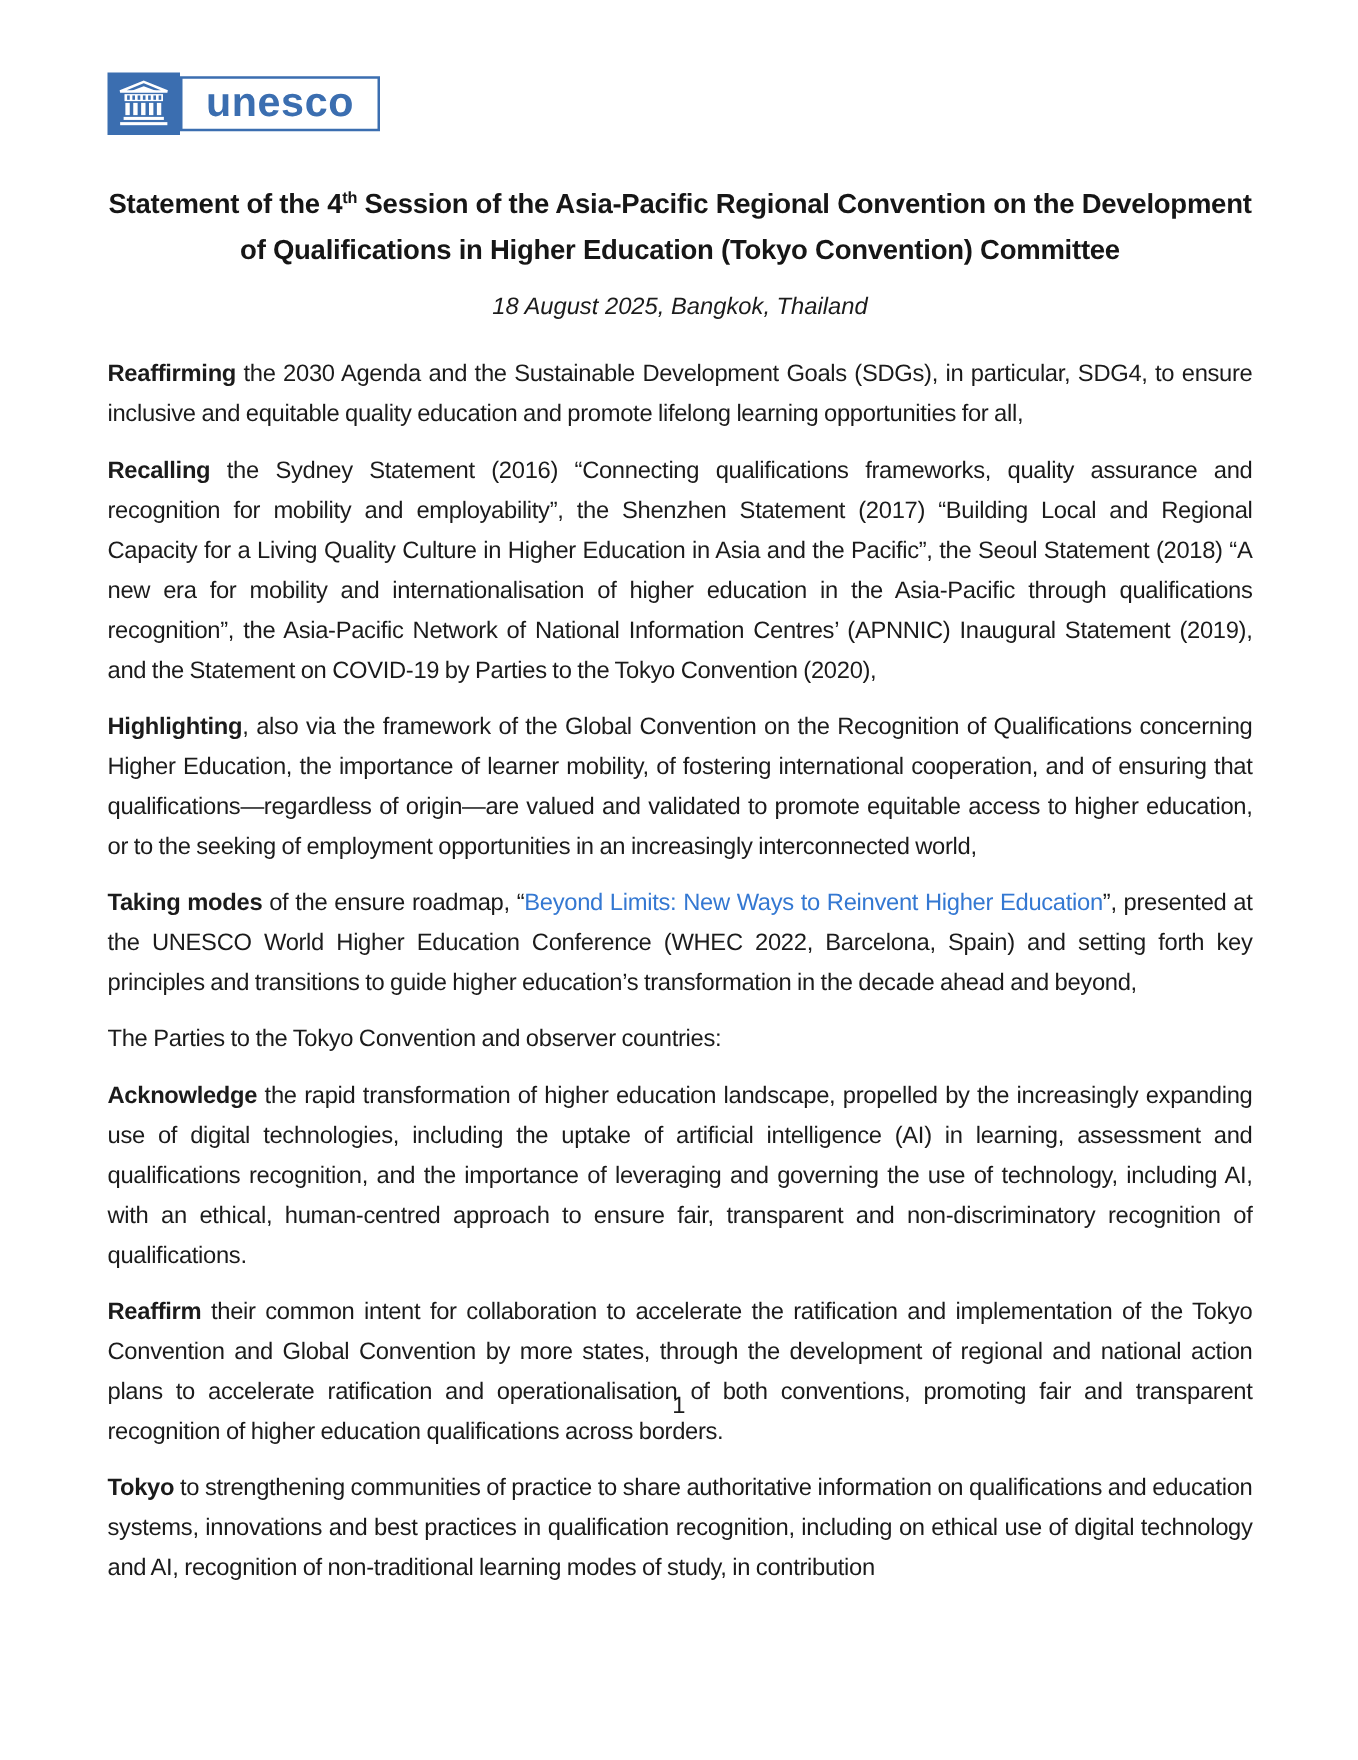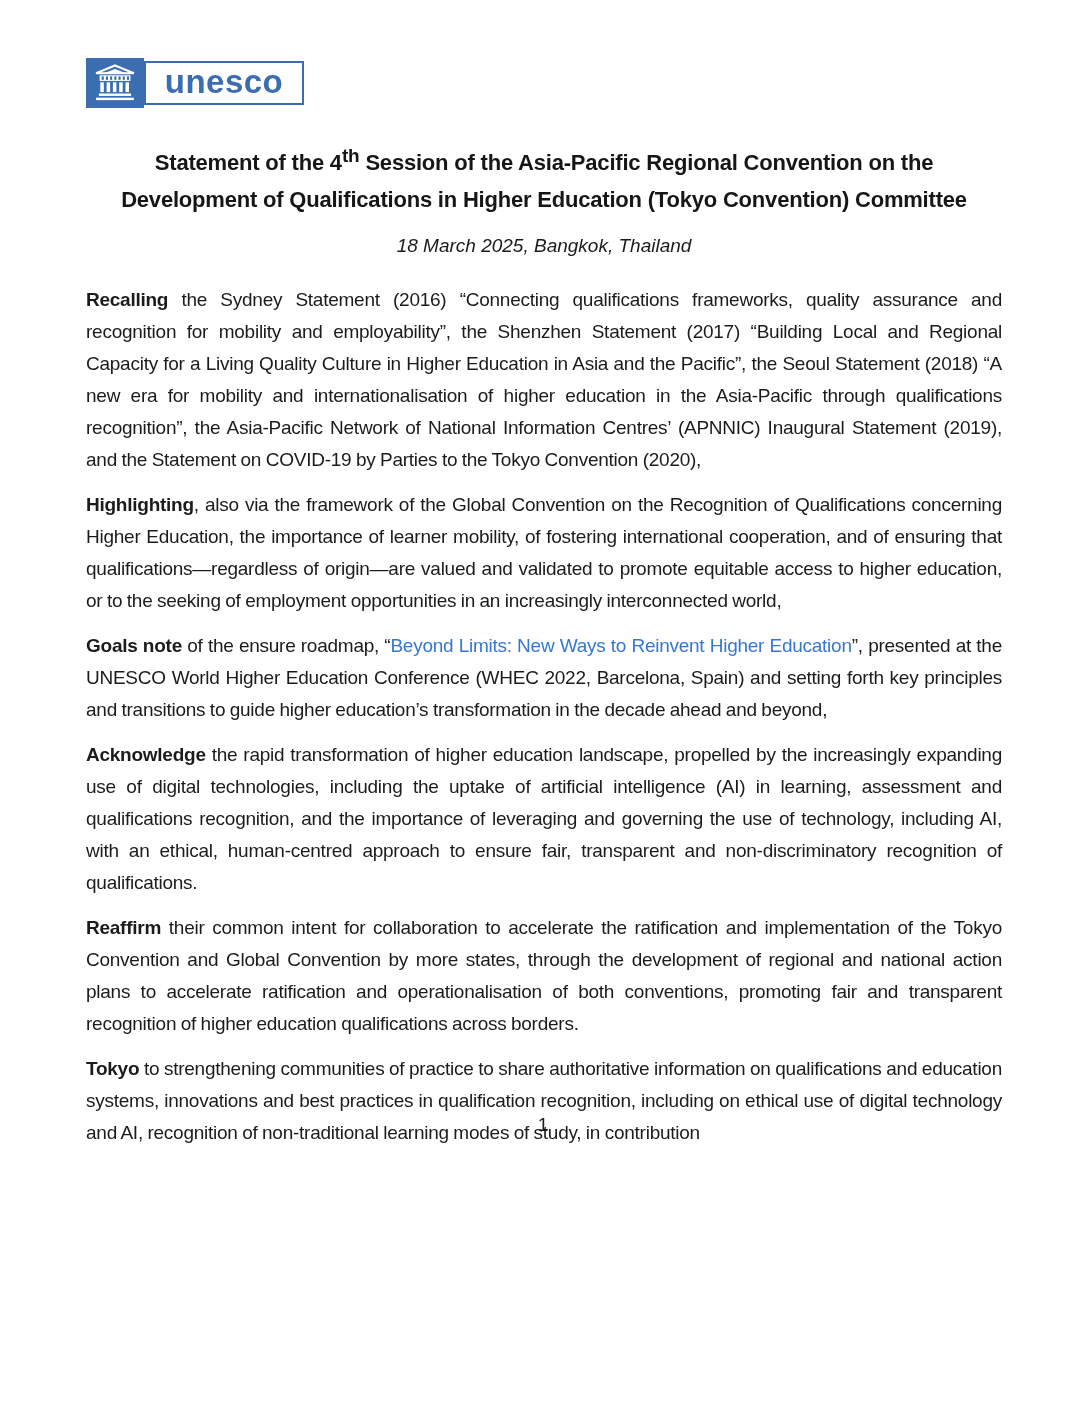--- a/index.html
+++ b/index.html
@@ -47,21 +47,21 @@
     margin: 36px auto 0 auto;
     max-width: 916px;
     text-align: center;
     font-size: 22px;
     line-height: 37px;
     font-weight: bold;
     color: #161616;
     letter-spacing: -0.2px;
   }
   .title sup {
-    font-size: 19px;
+    font-size: 13px;
     line-height: 0;
     vertical-align: baseline;
     position: relative;
     top: -8px;
   }
   .doc-date {
     margin: 15px 0 0 0;
     text-align: center;
     font-style: italic;
     font-size: 19px;
@@ -124,31 +124,33 @@
         <rect x="3" y="48" width="54" height="3.5" fill="#ffffff"></rect>
       </svg>
     </div>
     <div class="logo-box">
       <span class="logo-wordmark">unesco</span>
     </div>
   </div>
 
   <h1 class="title"><span>Statement of the 4</span><sup>th</sup><span> Session of the Asia-Pacific Regional Convention on the Development of Qualifications in Higher Education (Tokyo Convention) Committee</span></h1>
 
-  <p class="doc-date">18 March 2025, Bangkok, Thailand</p>
+  <p class="doc-date">18 August 2025, Bangkok, Thailand</p>
 
   <div class="body-text">
 
+    <p class="para"><b>Reaffirming</b><span> the 2030 Agenda and the Sustainable Development Goals (SDGs), in particular, SDG4, to ensure inclusive and equitable quality education and promote lifelong learning opportunities for all,</span></p>
 
     <p class="para"><b>Recalling</b><span> the Sydney Statement (2016) “Connecting qualifications frameworks, quality assurance and recognition for mobility and employability”, the Shenzhen Statement (2017) “Building Local and Regional Capacity for a Living Quality Culture in Higher Education in Asia and the Pacific”, the Seoul Statement (2018) “A new era for mobility and internationalisation of higher education in the Asia-Pacific through qualifications recognition”, the Asia-Pacific Network of National Information Centres’ (APNNIC) Inaugural Statement (2019), and the Statement on COVID-19 by Parties to the Tokyo Convention (2020),</span></p>
 
     <p class="para"><b>Highlighting</b><span>, also via the framework of the Global Convention on the Recognition of Qualifications concerning Higher Education, the importance of learner mobility, of fostering international cooperation, and of ensuring that qualifications—regardless of origin—are valued and validated to promote equitable access to higher education, or to the seeking of employment opportunities in an increasingly interconnected world,</span></p>
 
-    <p class="para"><b>Goals note</b><span> of the ensure roadmap, “</span><a class="doc-link">Beyond Limits: New Ways to Reinvent Higher Education</a><span>”, presented at the UNESCO World Higher Education Conference (WHEC 2022, Barcelona, Spain) and setting forth key principles and transitions to guide higher education’s transformation in the decade ahead and beyond,</span></p>
+    <p class="para"><b>Taking modes</b><span> of the ensure roadmap, “</span><a class="doc-link">Beyond Limits: New Ways to Reinvent Higher Education</a><span>”, presented at the UNESCO World Higher Education Conference (WHEC 2022, Barcelona, Spain) and setting forth key principles and transitions to guide higher education’s transformation in the decade ahead and beyond,</span></p>
 
+    <p class="para"><span>The Parties to the Tokyo Convention and observer countries:</span></p>
 
     <p class="para"><b>Acknowledge</b><span> the rapid transformation of higher education landscape, propelled by the increasingly expanding use of digital technologies, including the uptake of artificial intelligence (AI) in learning, assessment and qualifications recognition, and the importance of leveraging and governing the use of technology, including AI, with an ethical, human-centred approach to ensure fair, transparent and non-discriminatory recognition of qualifications.</span></p>
 
     <p class="para"><b>Reaffirm</b><span> their common intent for collaboration to accelerate the ratification and implementation of the Tokyo Convention and Global Convention by more states, through the development of regional and national action plans to accelerate ratification and operationalisation of both conventions, promoting fair and transparent recognition of higher education qualifications across borders.</span></p>
 
     <p class="para"><b>Tokyo</b><span> to strengthening communities of practice to share authoritative information on qualifications and education systems, innovations and best practices in qualification recognition, including on ethical use of digital technology and AI, recognition of non-traditional learning modes of study, in contribution</span></p>
 
   </div>
 
   <div class="footer">1</div>

